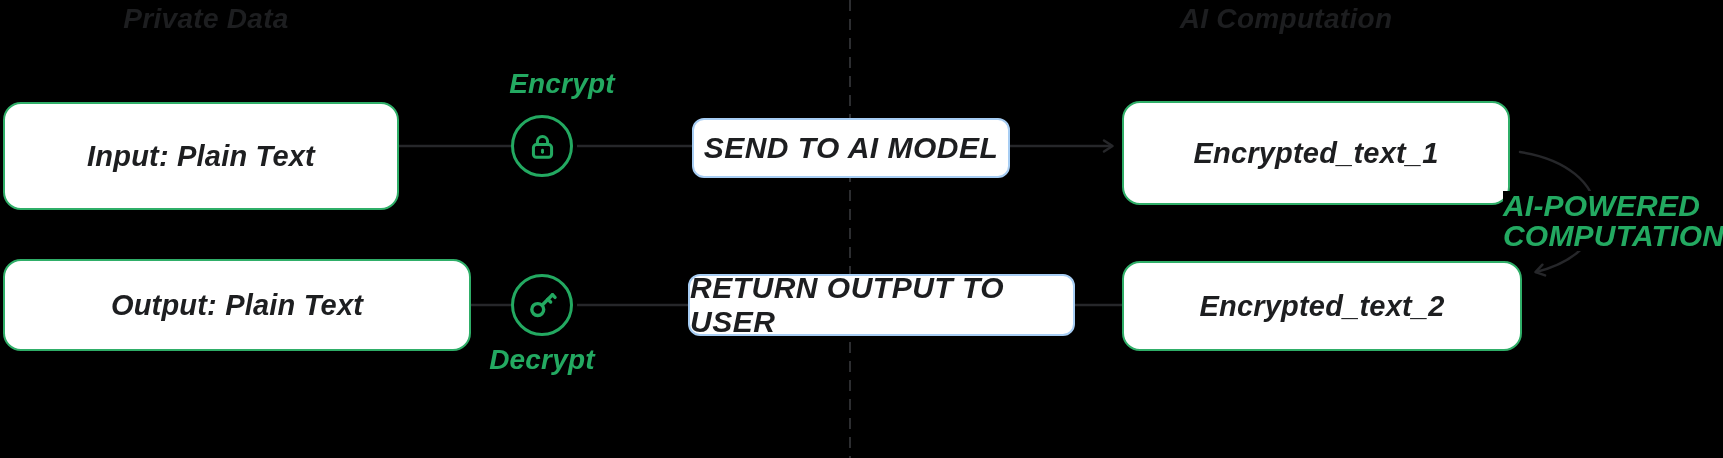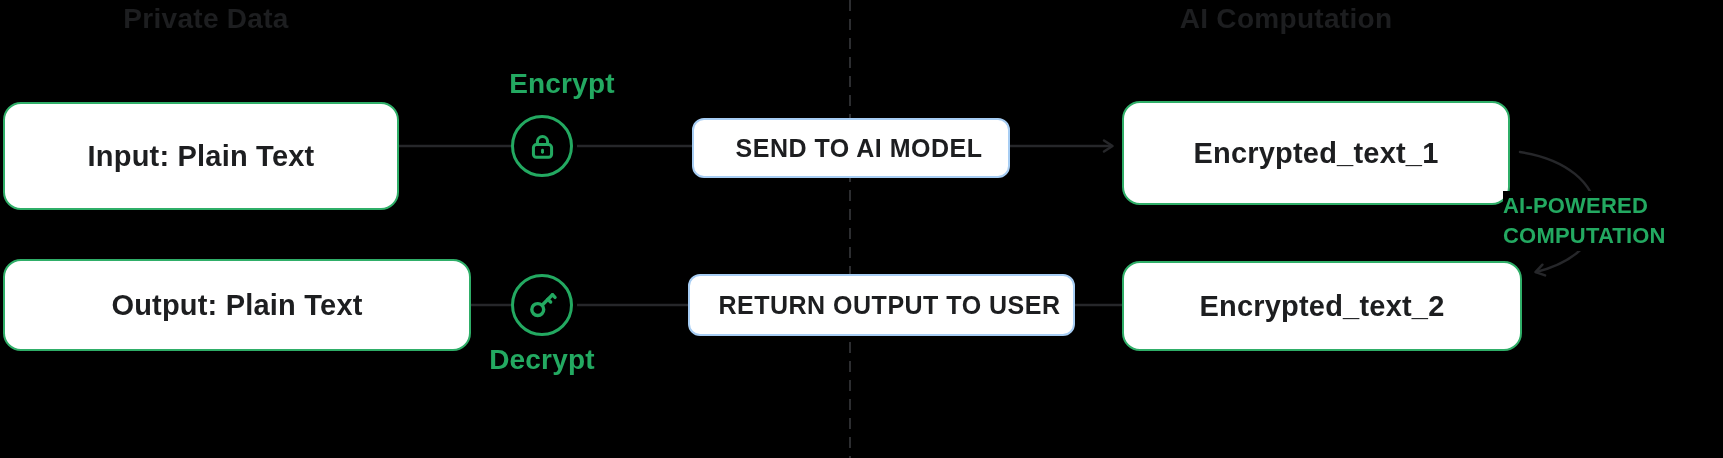--- a/index.html
+++ b/index.html
@@ -12,54 +12,55 @@
     --heading-text:#1d1e20;
     --connector:#26272a;
   }
   html,body{margin:0;padding:0;background:var(--background);}
   .canvas{
     position:relative;
     width:1723px;height:458px;
     background:var(--background);
     overflow:hidden;
     font-family:"Liberation Sans", sans-serif;
+    font-style:italic;
   }
   .layer{position:absolute;left:0;top:0;z-index:1;}
   .heading{
     position:absolute;top:2px;height:34px;width:300px;
     color:var(--heading-text);
     font-size:28px;font-weight:700;text-align:center;line-height:34px;
     letter-spacing:0.3px;z-index:2;
   }
   .node{
     position:absolute;z-index:2;
     background:var(--box-background);
     color:var(--box-text);
     display:flex;align-items:center;justify-content:center;
     font-weight:700;box-sizing:border-box;
   }
   .node.green{border:2.5px solid var(--box-border-green);border-radius:18px;font-size:29px;letter-spacing:0.2px;}
-  .node.blue{border:2.5px solid var(--box-border-blue);border-radius:12px;font-size:25px;letter-spacing:0.5px;padding-left:16px;}
+  .node.blue{border:2.5px solid var(--box-border-blue);border-radius:12px;font-size:30px;letter-spacing:0.5px;}
   .icon-badge{
     position:absolute;z-index:2;width:56px;height:56px;
     border:3px solid var(--accent-green);border-radius:50%;
     display:flex;align-items:center;justify-content:center;
   }
   .icon-badge svg{display:block;}
   .icon-stroke{fill:none;stroke:var(--accent-green);stroke-width:2.2;stroke-linecap:round;stroke-linejoin:round;}
   .icon-fill{fill:var(--accent-green);stroke:none;}
   .crypt-label{
     position:absolute;width:200px;text-align:center;z-index:2;
     color:var(--accent-green);font-size:28px;font-weight:700;letter-spacing:0.2px;
   }
   .ai-powered{
     position:absolute;left:1503px;top:191px;width:220px;z-index:2;
     background:var(--background);
     color:var(--accent-green);
-    font-size:22px;line-height:30px;font-weight:700;letter-spacing:0.2px;
+    font-size:30px;line-height:30px;font-weight:700;letter-spacing:0.2px;
     text-align:left;
   }
   .conn{stroke:var(--connector);stroke-width:2.5;fill:none;}
   .divider{stroke:#2c2d30;stroke-width:2;}
 </style>
 </head>
 <body>
 
 <div class="canvas">
 

